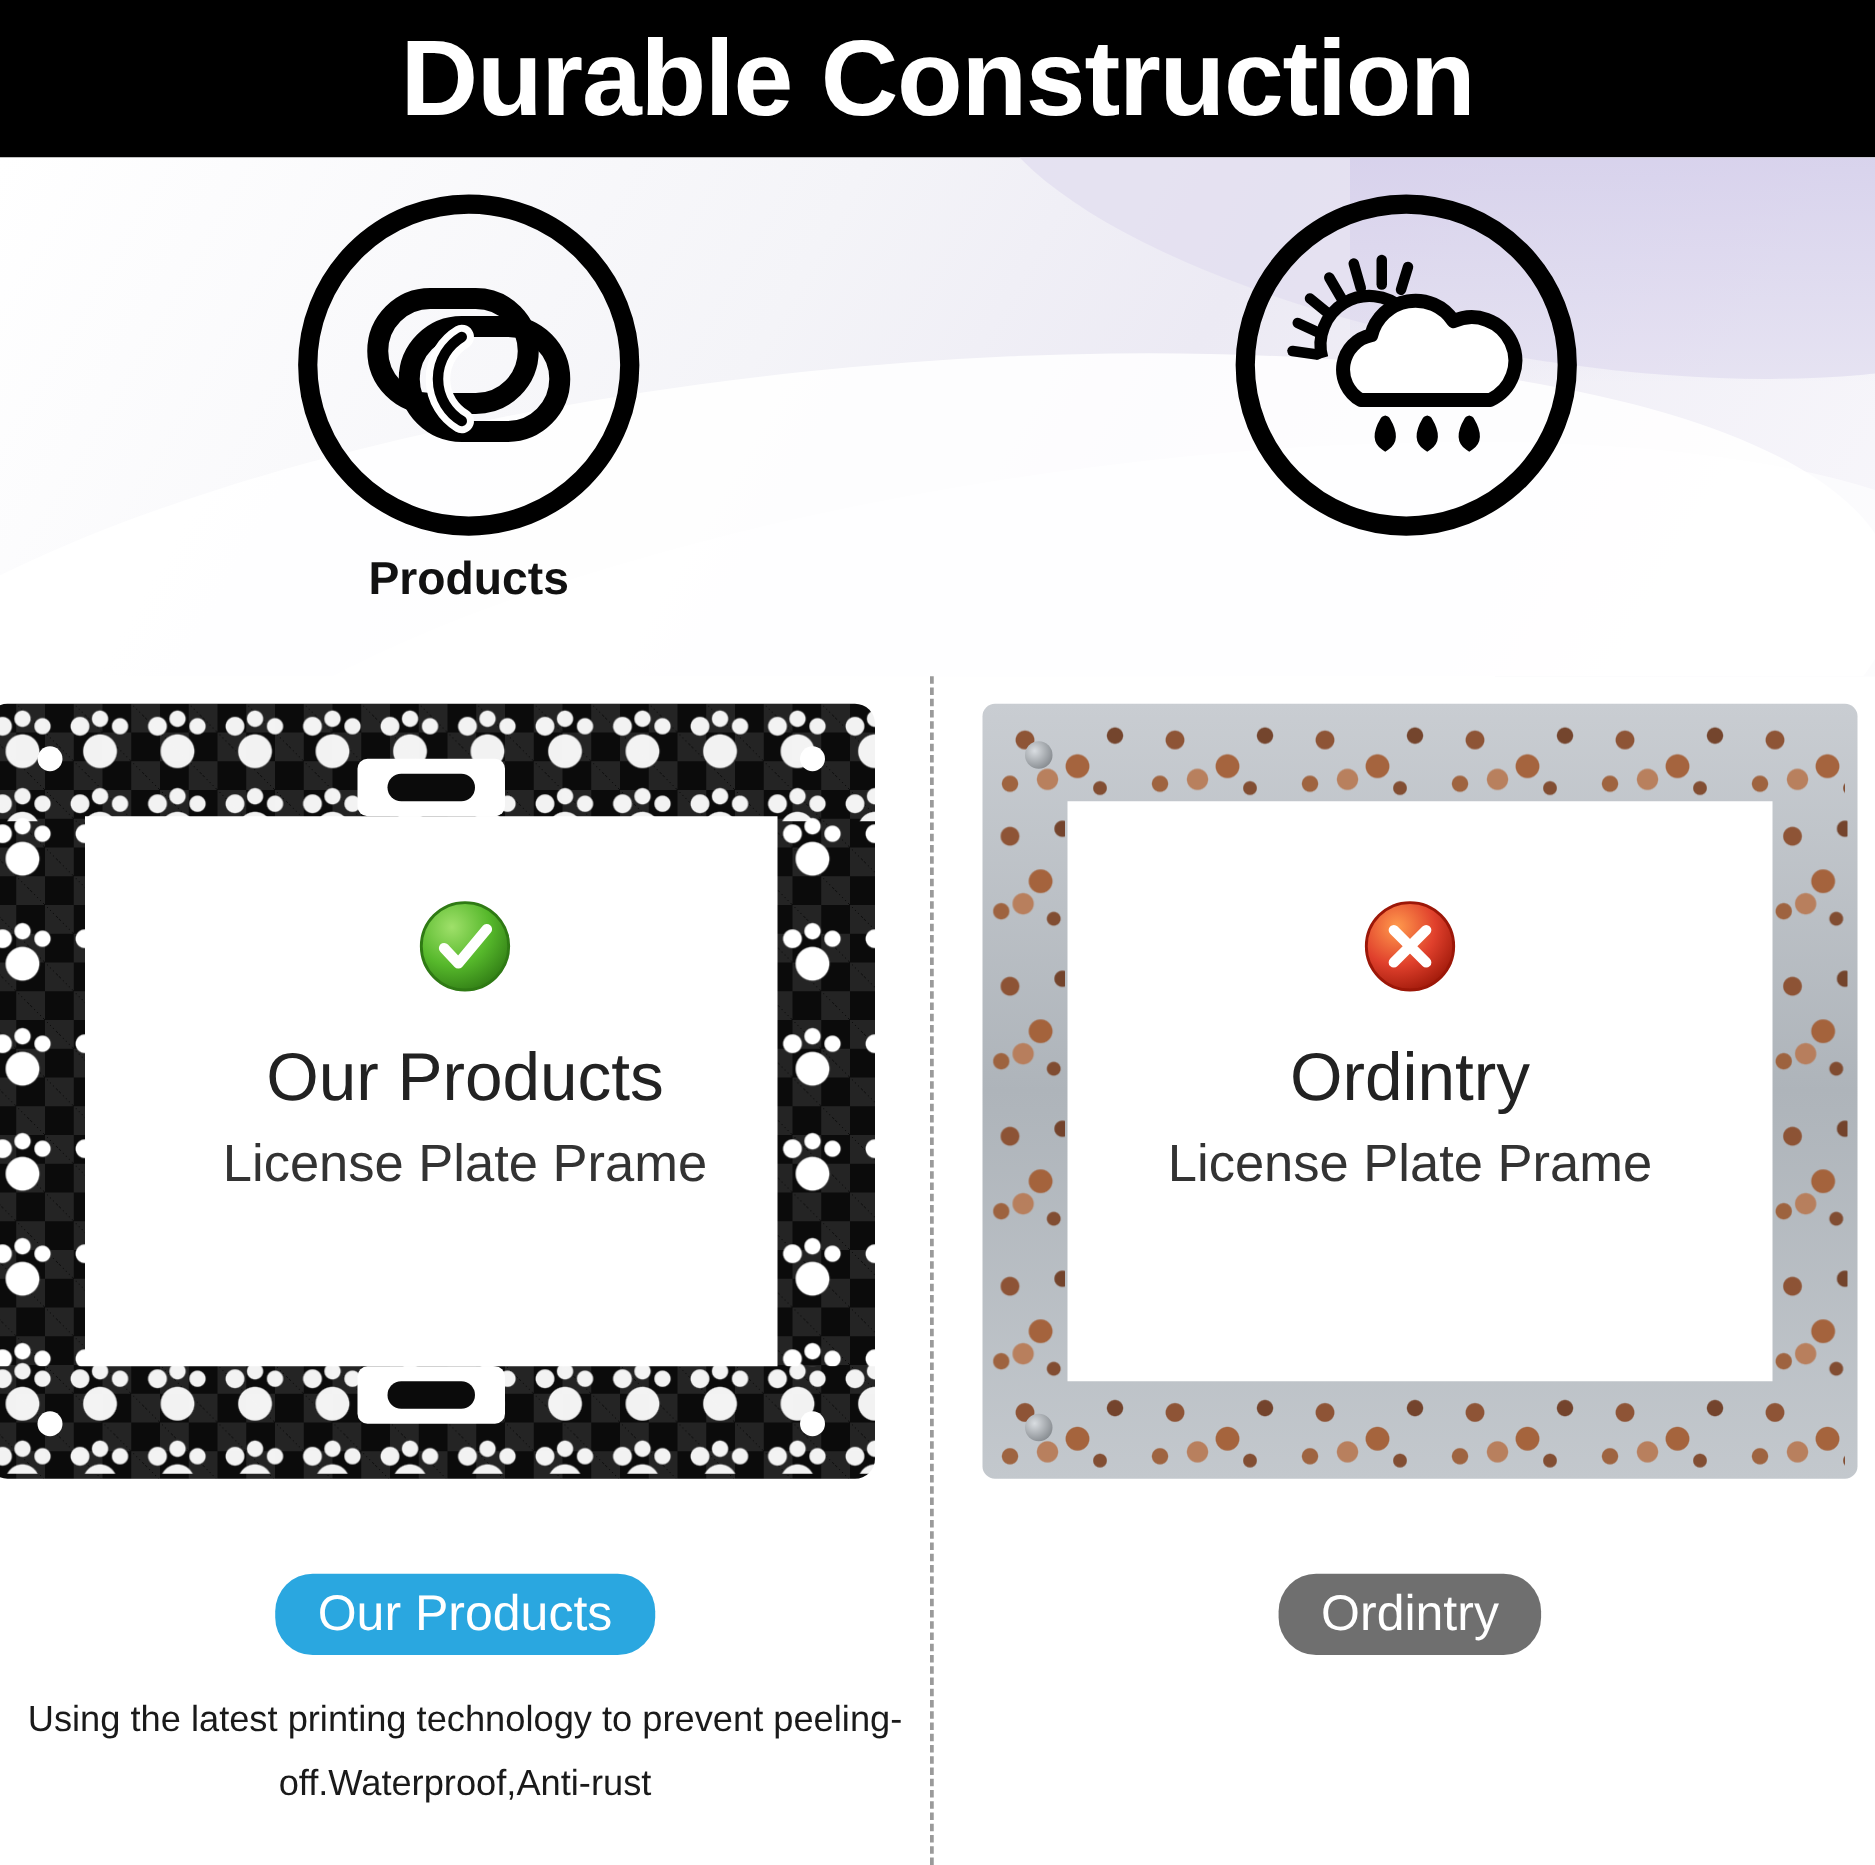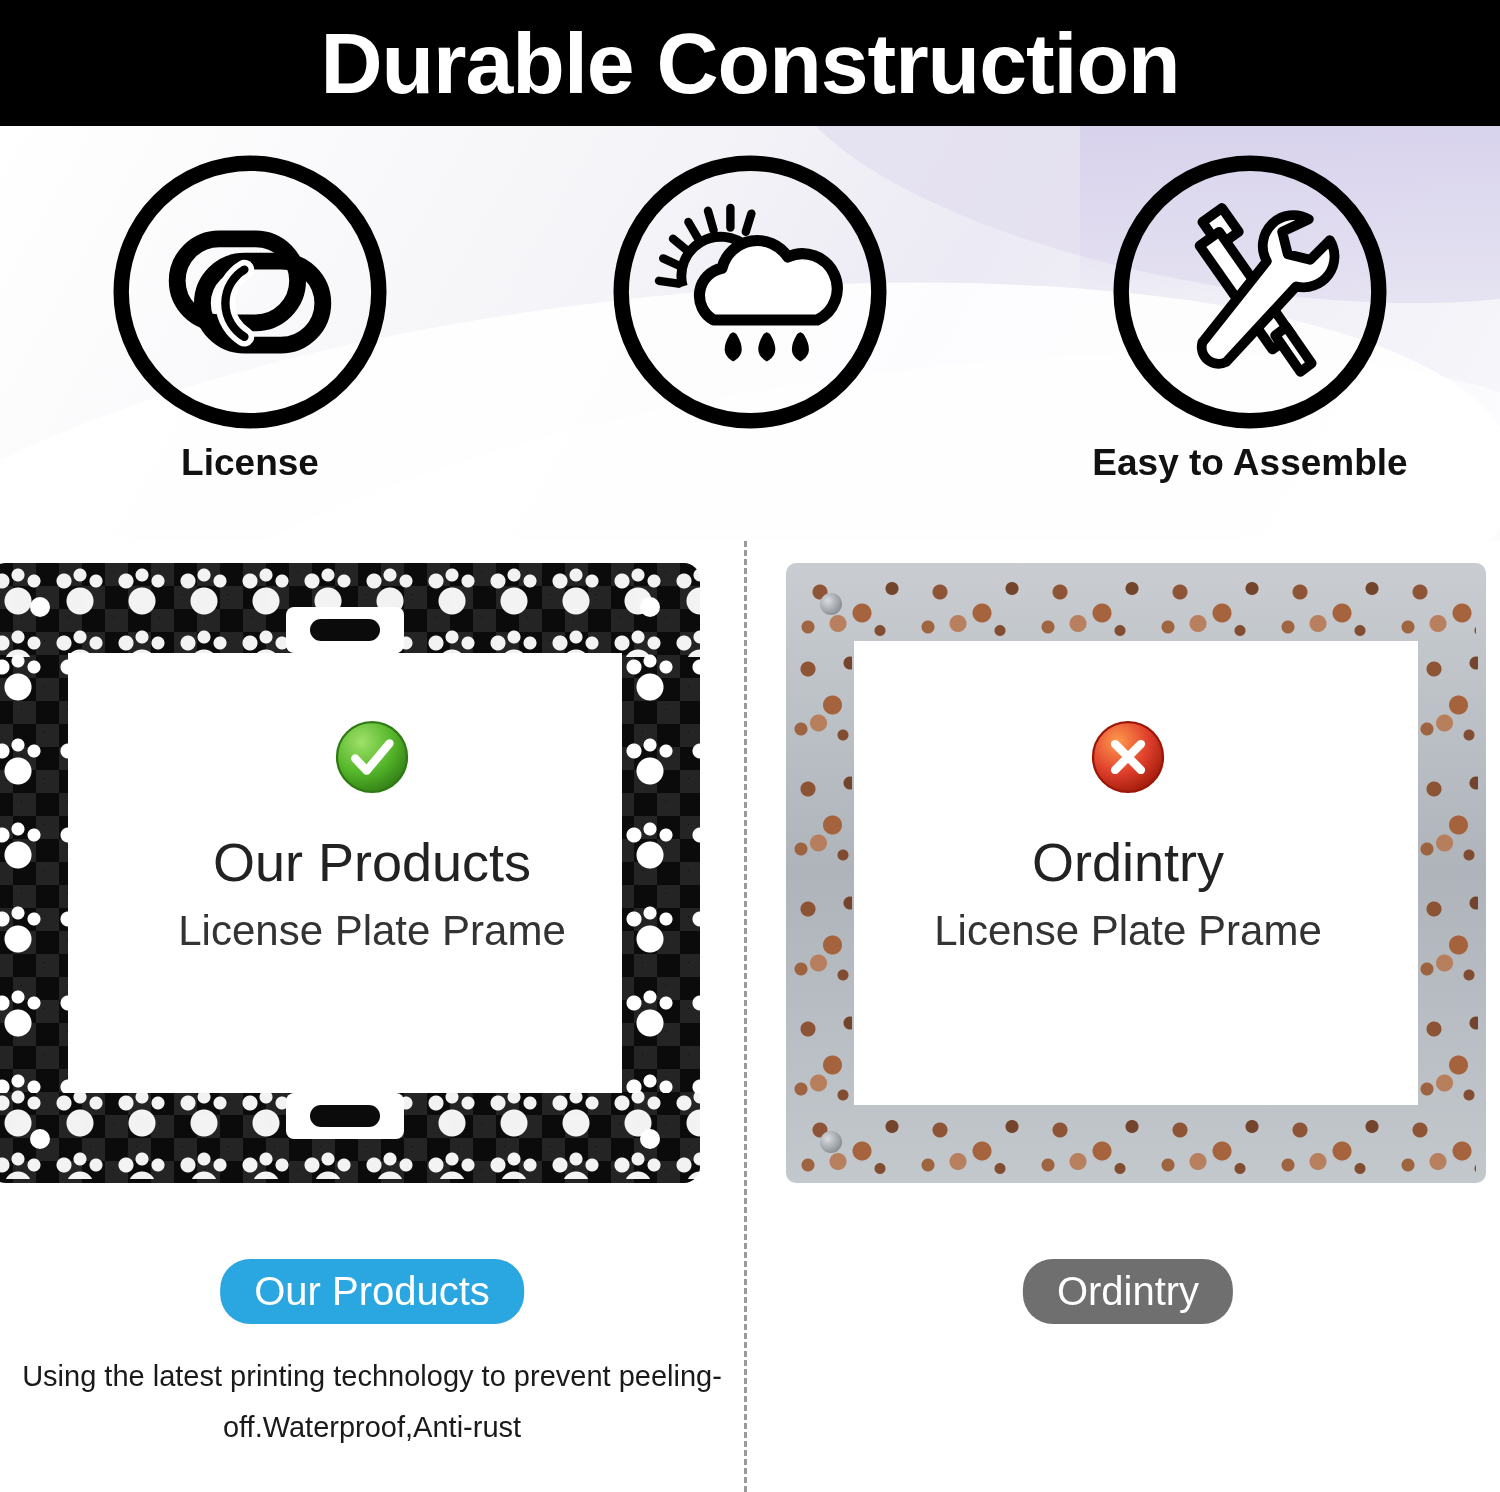--- a/index.html
+++ b/index.html
@@ -227,21 +227,21 @@
           <svg viewBox="0 0 200 200" width="280" height="280">
             <circle cx="100" cy="100" r="92" fill="none" stroke="#000" stroke-width="11"></circle>
             <g fill="none" stroke="#000" stroke-width="12" stroke-linecap="round">
               <path d="M78 62 h26 a30 30 0 0 1 0 60 h-26 a30 30 0 0 1 0 -60 z"></path>
               <path d="M96 78 h26 a30 30 0 0 1 0 60 h-26 a30 30 0 0 1 0 -60 z"></path>
             </g>
             <path d="M96 84 a28 28 0 0 0 0 48" fill="none" stroke="#fff" stroke-width="14" stroke-linecap="round"></path>
             <path d="M96 84 a28 28 0 0 0 0 48" fill="none" stroke="#000" stroke-width="6" stroke-linecap="round"></path>
           </svg>
         </div>
-        <div class="feature-label">License</div>
+        <div class="feature-label">Products</div>
       </div>
 
       <div class="feature">
         <div class="circle-wrap">
           <svg viewBox="0 0 200 200" width="280" height="280">
             <circle cx="100" cy="100" r="92" fill="none" stroke="#000" stroke-width="11"></circle>
 
             <g stroke="#000" stroke-width="6" stroke-linecap="round">
               <path d="M70 42 l4 14"></path>
                 <path d="M56 50 l7 12"></path>
@@ -257,38 +257,20 @@
 
             <g fill="none" stroke="#000" stroke-width="6" stroke-linecap="round">
               <path d="M88 132 q-6 10 0 14 q6 -4 0 -14"></path>
               <path d="M112 132 q-6 10 0 14 q6 -4 0 -14"></path>
               <path d="M136 132 q-6 10 0 14 q6 -4 0 -14"></path>
             </g>
           </svg>
         </div>
       </div>
 
-      <div class="feature">
-        <div class="circle-wrap">
-          <svg viewBox="0 0 200 200" width="280" height="280">
-            <circle cx="100" cy="100" r="92" fill="none" stroke="#000" stroke-width="11"></circle>
-
-            <g stroke="#000" stroke-width="7" fill="#fff" stroke-linejoin="round">
-              <path d="M66 50 l14 -10 l12 17 l-14 10 z"></path>
-              <path d="M78 57 l52 74 l-14 10 l-52 -74 z"></path>
-              <path d="M126 125 l18 26 l-8 6 l-18 -26 z"></path>
-            </g>
-
-            <g stroke="#000" stroke-width="7" fill="#fff" stroke-linejoin="round">
-              <path d="M142 48 a22 22 0 0 0 -30 30 l-46 58 a12 12 0 0 0 17 14 l50 -54 a22 22 0 0 0 24 -33 l-14 14 l-16 -4 l-4 -16 z"></path>
-            </g>
-          </svg>
-        </div>
-        <div class="feature-label">Easy to Assemble</div>
-      </div>
 
     </div>
   </div>
 
   <div class="compare">
     <div class="divider"></div>
 
     <div class="panel panel-left">
 
       <div class="frame-box frame-good">

